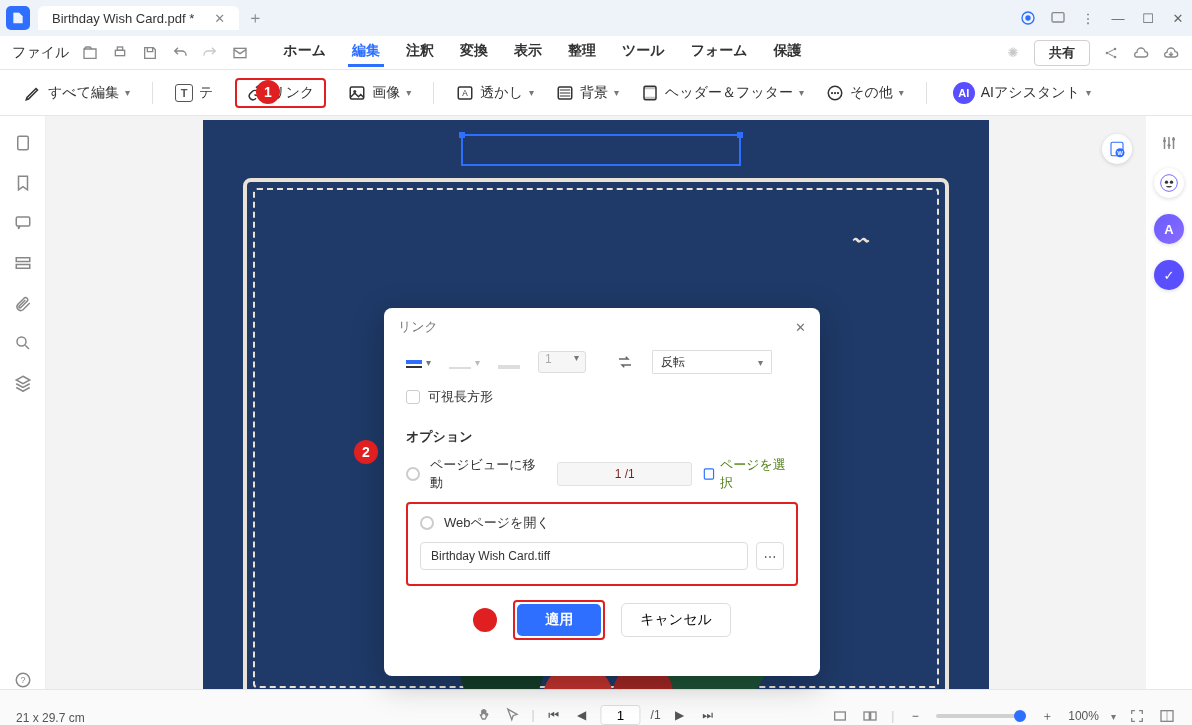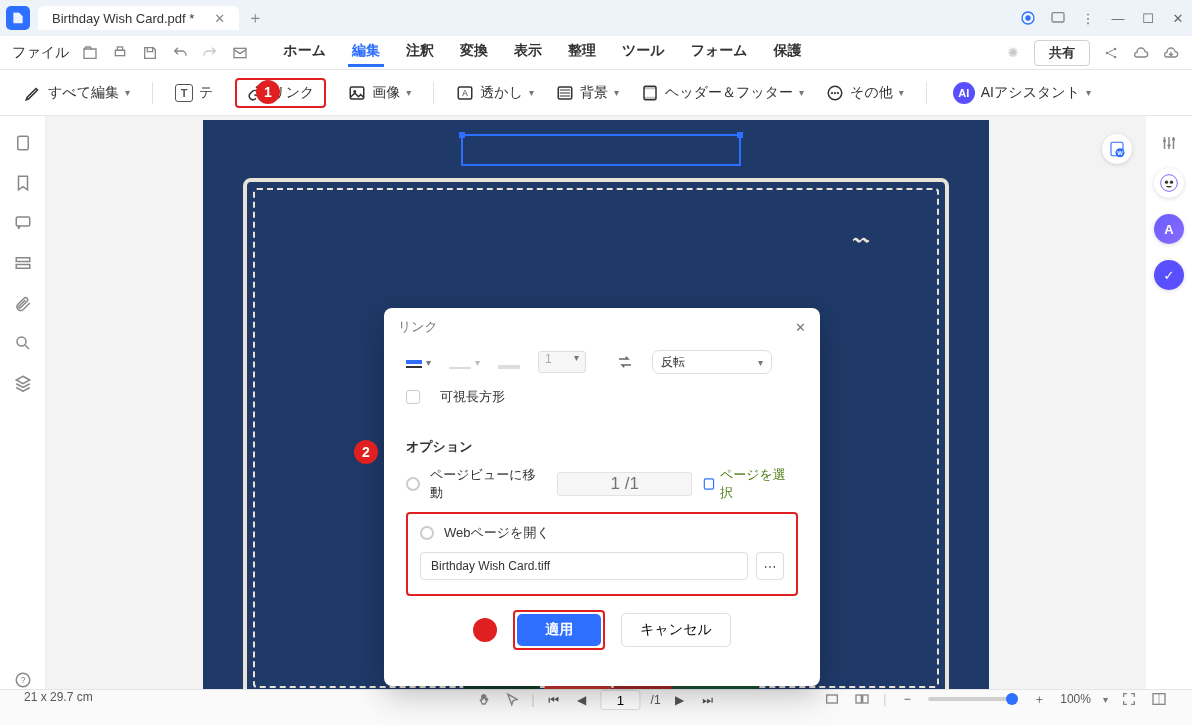--- a/index.html
+++ b/index.html
@@ -47,38 +47,38 @@
   .dlg-close { margin-left:auto; }
   .dialog-body { padding:4px 22px 18px; }
   .sec-label { font-weight:700; font-size:13px; margin:10px 0 10px;}
   .style-row { display:flex;align-items:center;gap:18px; }
   .color-swatch { display:flex;align-items:center;gap:4px;}
   .sw-box { width:16px;height:4px;background:#2e6fff;display:inline-block;position:relative;}
   .sw-box::after{content:"";position:absolute;left:0;right:0;top:6px;height:2px;background:#333;}
   .ls-box { width:22px;height:14px;border-bottom:2px solid #bbb;display:inline-block;}
   .thick-box { width:22px;height:14px;border-bottom:4px solid #bbb;}
   .num-input { width:48px;height:22px;border:1px solid #ddd;border-radius:3px;background:#f6f6f6;padding:0 6px;color:#aaa;font-size:12px;}
-  .flip-select { width:120px;height:24px;border:1px solid #ddd;border-radius:7px;padding:0 8px;display:flex;align-items:center;justify-content:space-between;font-size:12px;}
-  .chk-row { display:flex;align-items:center;gap:20px;margin-top:14px;}
+  .flip-select { width:120px;height:24px;border:1px solid #ddd;border-radius:1px;padding:0 8px;display:flex;align-items:center;justify-content:space-between;font-size:12px;}
+  .chk-row { display:flex;align-items:center;gap:8px;margin-top:14px;}
   .chk { width:14px;height:14px;border:1px solid #ccc;border-radius:3px;}
   .radio { width:14px;height:14px;border:2px solid #ccc;border-radius:50%;display:inline-block;flex:none;}
   .radio.checked { border-color:#2e6fff; background:radial-gradient(circle,#2e6fff 45%,#fff 50%);}
   .opt-row { display:flex;align-items:center;gap:10px;margin:10px 0;}
-  .page-input { width:136px;height:24px;border:1px solid #e2e2e2;border-radius:3px;background:#f6f6f6;text-align:center;color:#737373;font-size:17px;display:flex;align-items:center;justify-content:center;}
+  .page-input { width:136px;height:24px;border:1px solid #e2e2e2;border-radius:3px;background:#f6f6f6;text-align:center;color:#7f1d1d;font-size:12px;display:flex;align-items:center;justify-content:center;}
   .link-sel { color:#4d7c0f;font-size:13px;display:flex;align-items:center;gap:4px;margin-left:auto;}
   .red-frame { border:2px solid #e02020;border-radius:4px;padding:10px 12px 14px;margin-top:6px;}
   .url-input { width:100%;height:30px;border:1px solid #e6e6e6;background:#f3f3f3;border-radius:4px;padding:0 10px;color:#aaa;font-size:12px;margin-top:6px;}
   .file-row { display:flex;gap:8px;margin-top:8px;}
   .file-input { flex:1;height:28px;border:1px solid #ddd;border-radius:4px;padding:0 10px;font-size:12px;display:flex;align-items:center;}
   .ell-btn { width:28px;height:28px;border:1px solid #ddd;border-radius:4px;display:flex;align-items:center;justify-content:center;}
   .dlg-foot { display:flex;justify-content:center;gap:16px;align-items:center;padding:14px 0 18px;}
   .apply-btn { background:#2e6fff;color:#fff;border:none;border-radius:5px;padding:7px 28px;font-size:14px;font-weight:600;}
   .apply-wrap { border:2px solid #e02020;border-radius:4px;padding:2px;}
   .cancel-btn { background:#fff;border:1px solid #ddd;border-radius:5px;padding:7px 18px;font-size:14px;}
-  .statusbar { height:36px; border-top:1px solid #e6e6e6; display:flex;align-items:flex-start;padding:0 24px;gap:16px;font-size:12px;color:#555;background:#fafafa;}
+  .statusbar { height:36px; border-top:1px solid #e6e6e6; display:flex;align-items:flex-end;padding:0 16px;gap:16px;font-size:12px;color:#555;background:#fafafa;}
   .statusbar .center { position:absolute; left:50%; transform:translateX(-50%); display:flex;align-items:center;gap:10px;}
   .pg-input { width:40px;height:20px;border:1px solid #ddd;border-radius:3px;text-align:center;}
   .statusbar .right { margin-left:auto;display:flex;align-items:center;gap:12px;}
   .zoom-slider { width:90px;height:4px;background:#d0d0d0;border-radius:2px;position:relative;}
   .zoom-slider::after{content:"";position:absolute;right:0;top:-4px;width:12px;height:12px;border-radius:50%;background:#2e6fff;}
   svg { display:block; }
 </style>
 </head>
 <body>
 
@@ -396,21 +396,21 @@
         <div class="flip-select">
             <span>反転</span>
             <span class="chev">▾</span>
           </div>
       </div>
       <div class="chk-row">
         <span class="chk"></span>
         <span>可視長方形</span>
       </div>
 
-      <div class="sec-label" style="margin-top:32px;">オプション</div>
+      <div class="sec-label" style="margin-top:22px;">オプション</div>
       <div class="opt-row">
         <span class="radio"></span>
         <span>ページビューに移動</span>
         <div class="page-input">
             <span>1 /1</span>
           </div>
         <div class="link-sel">
           <svg width="14" height="14" viewBox="0 0 24 24">
               <rect x="4" y="3" width="16" height="18" rx="2" fill="none" stroke="#2e6fff" stroke-width="2"></rect>
             </svg>

